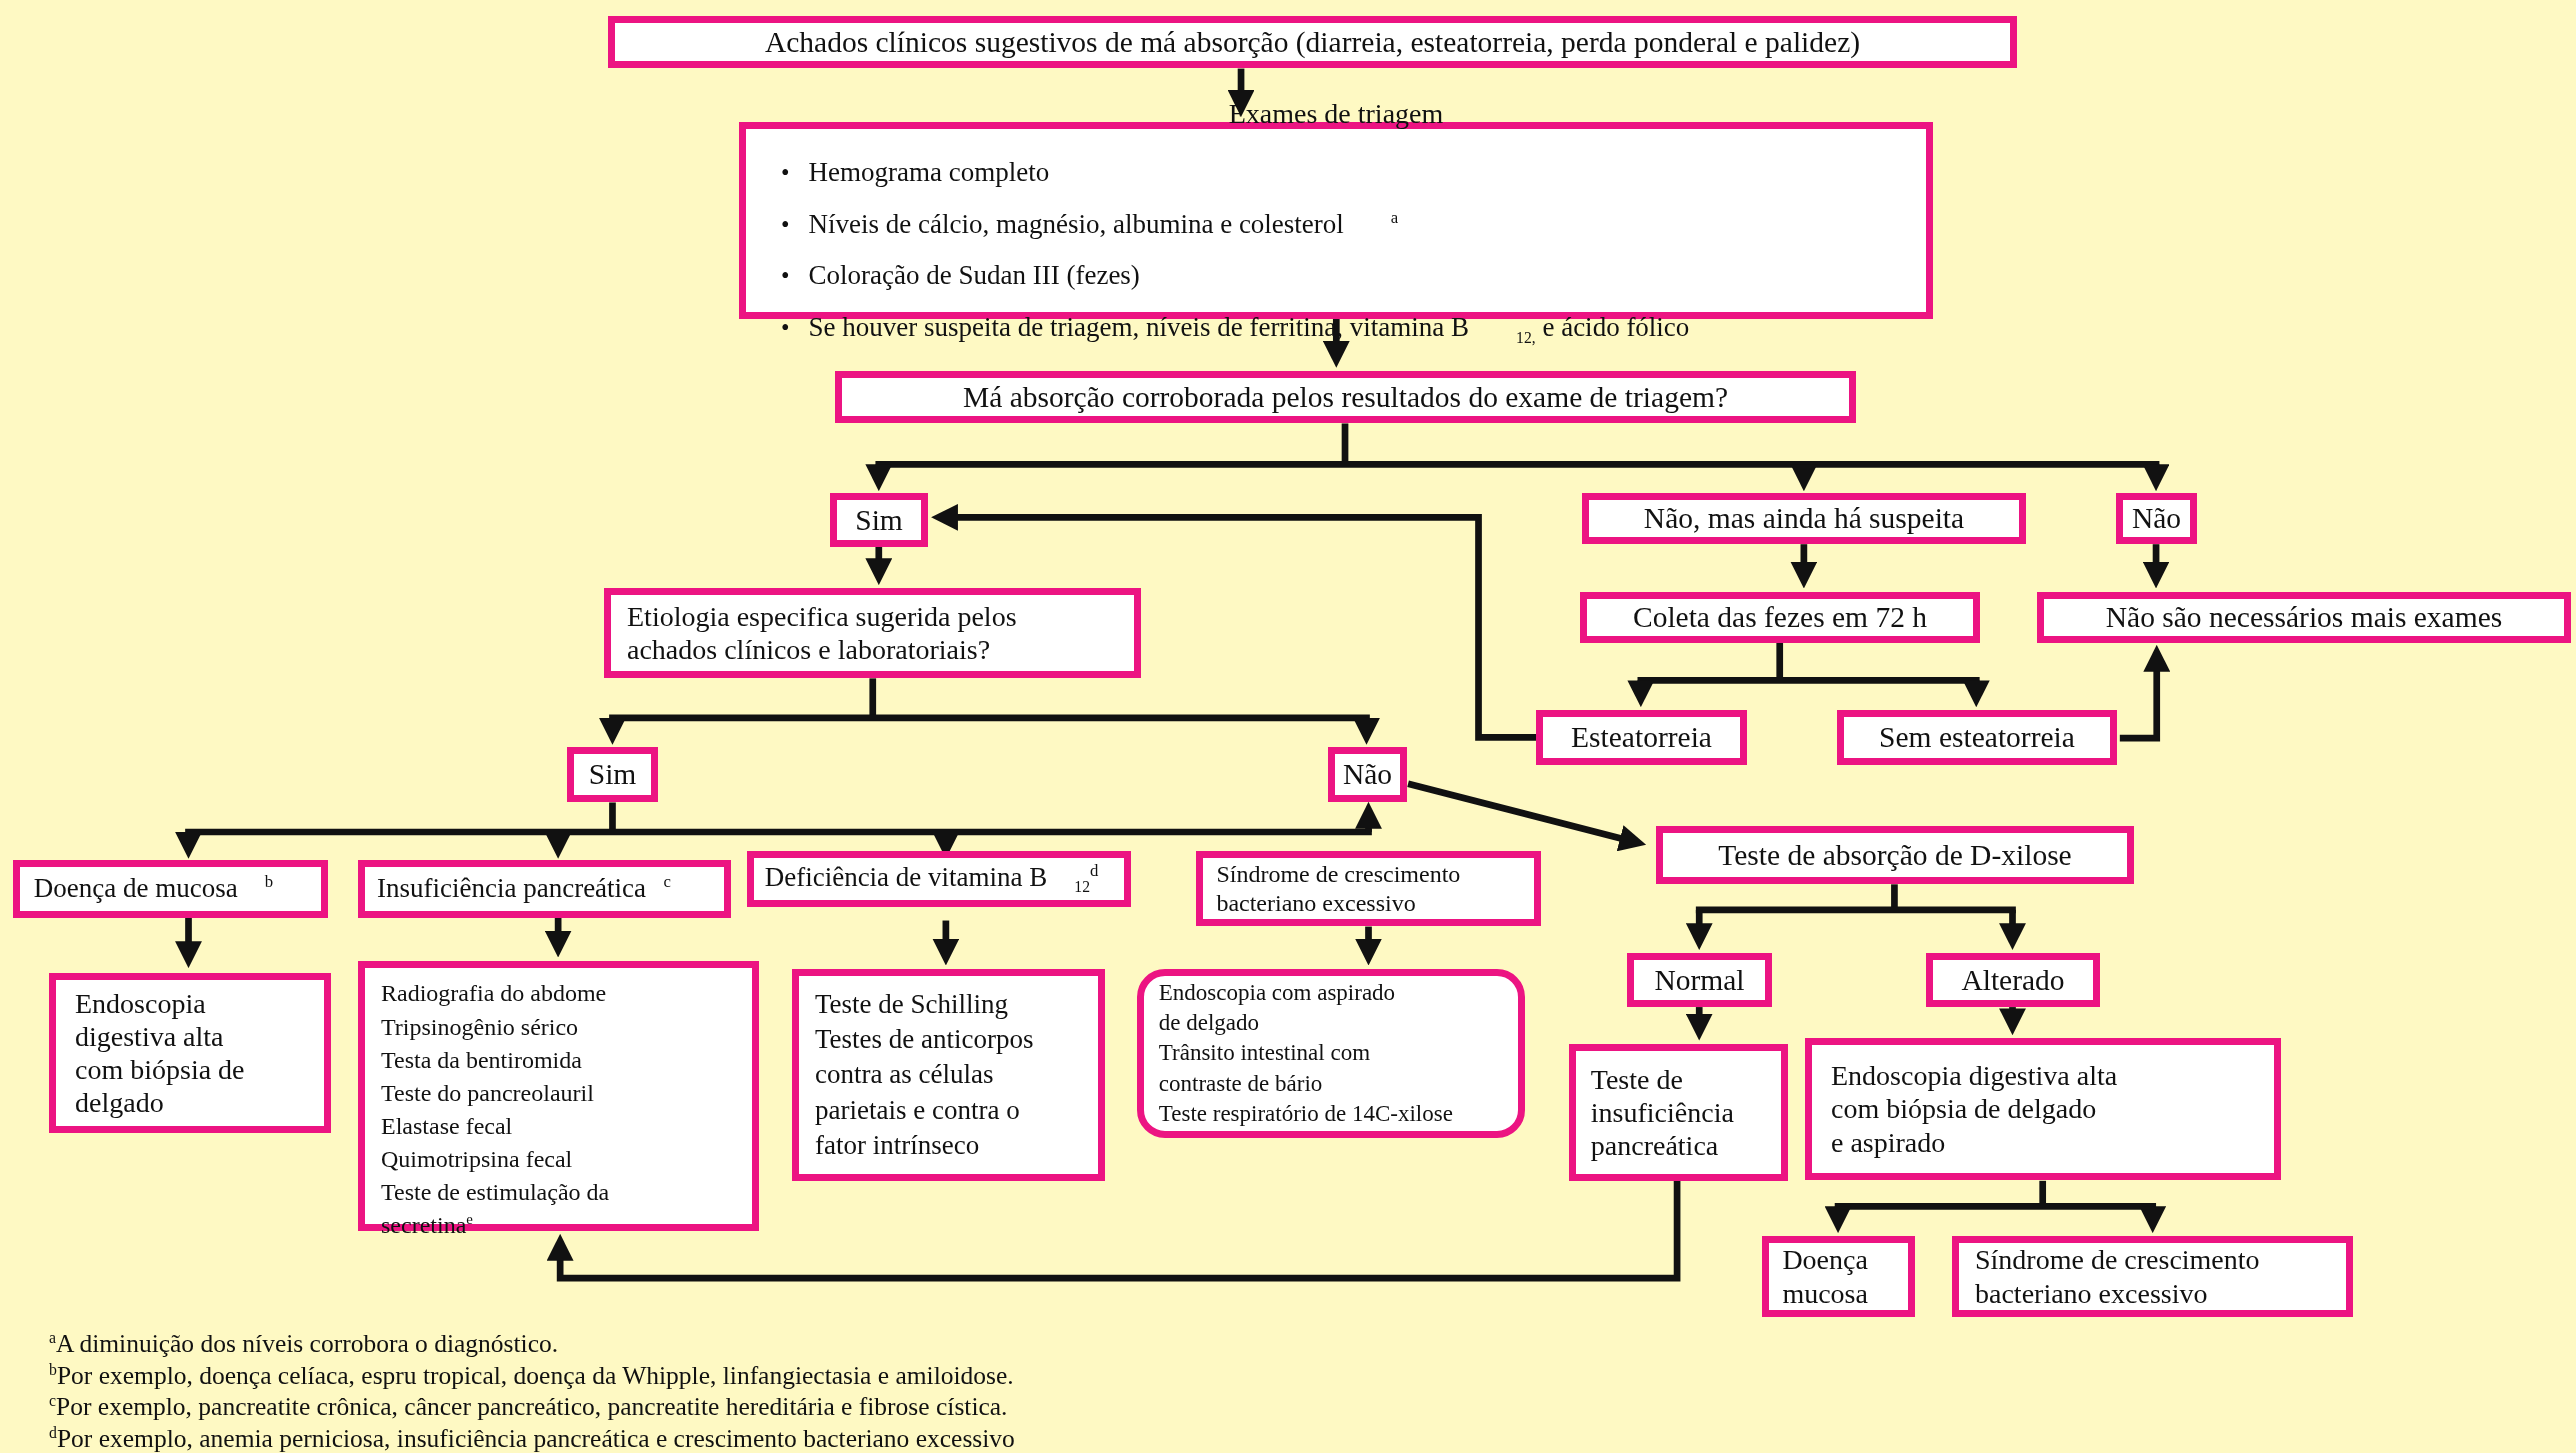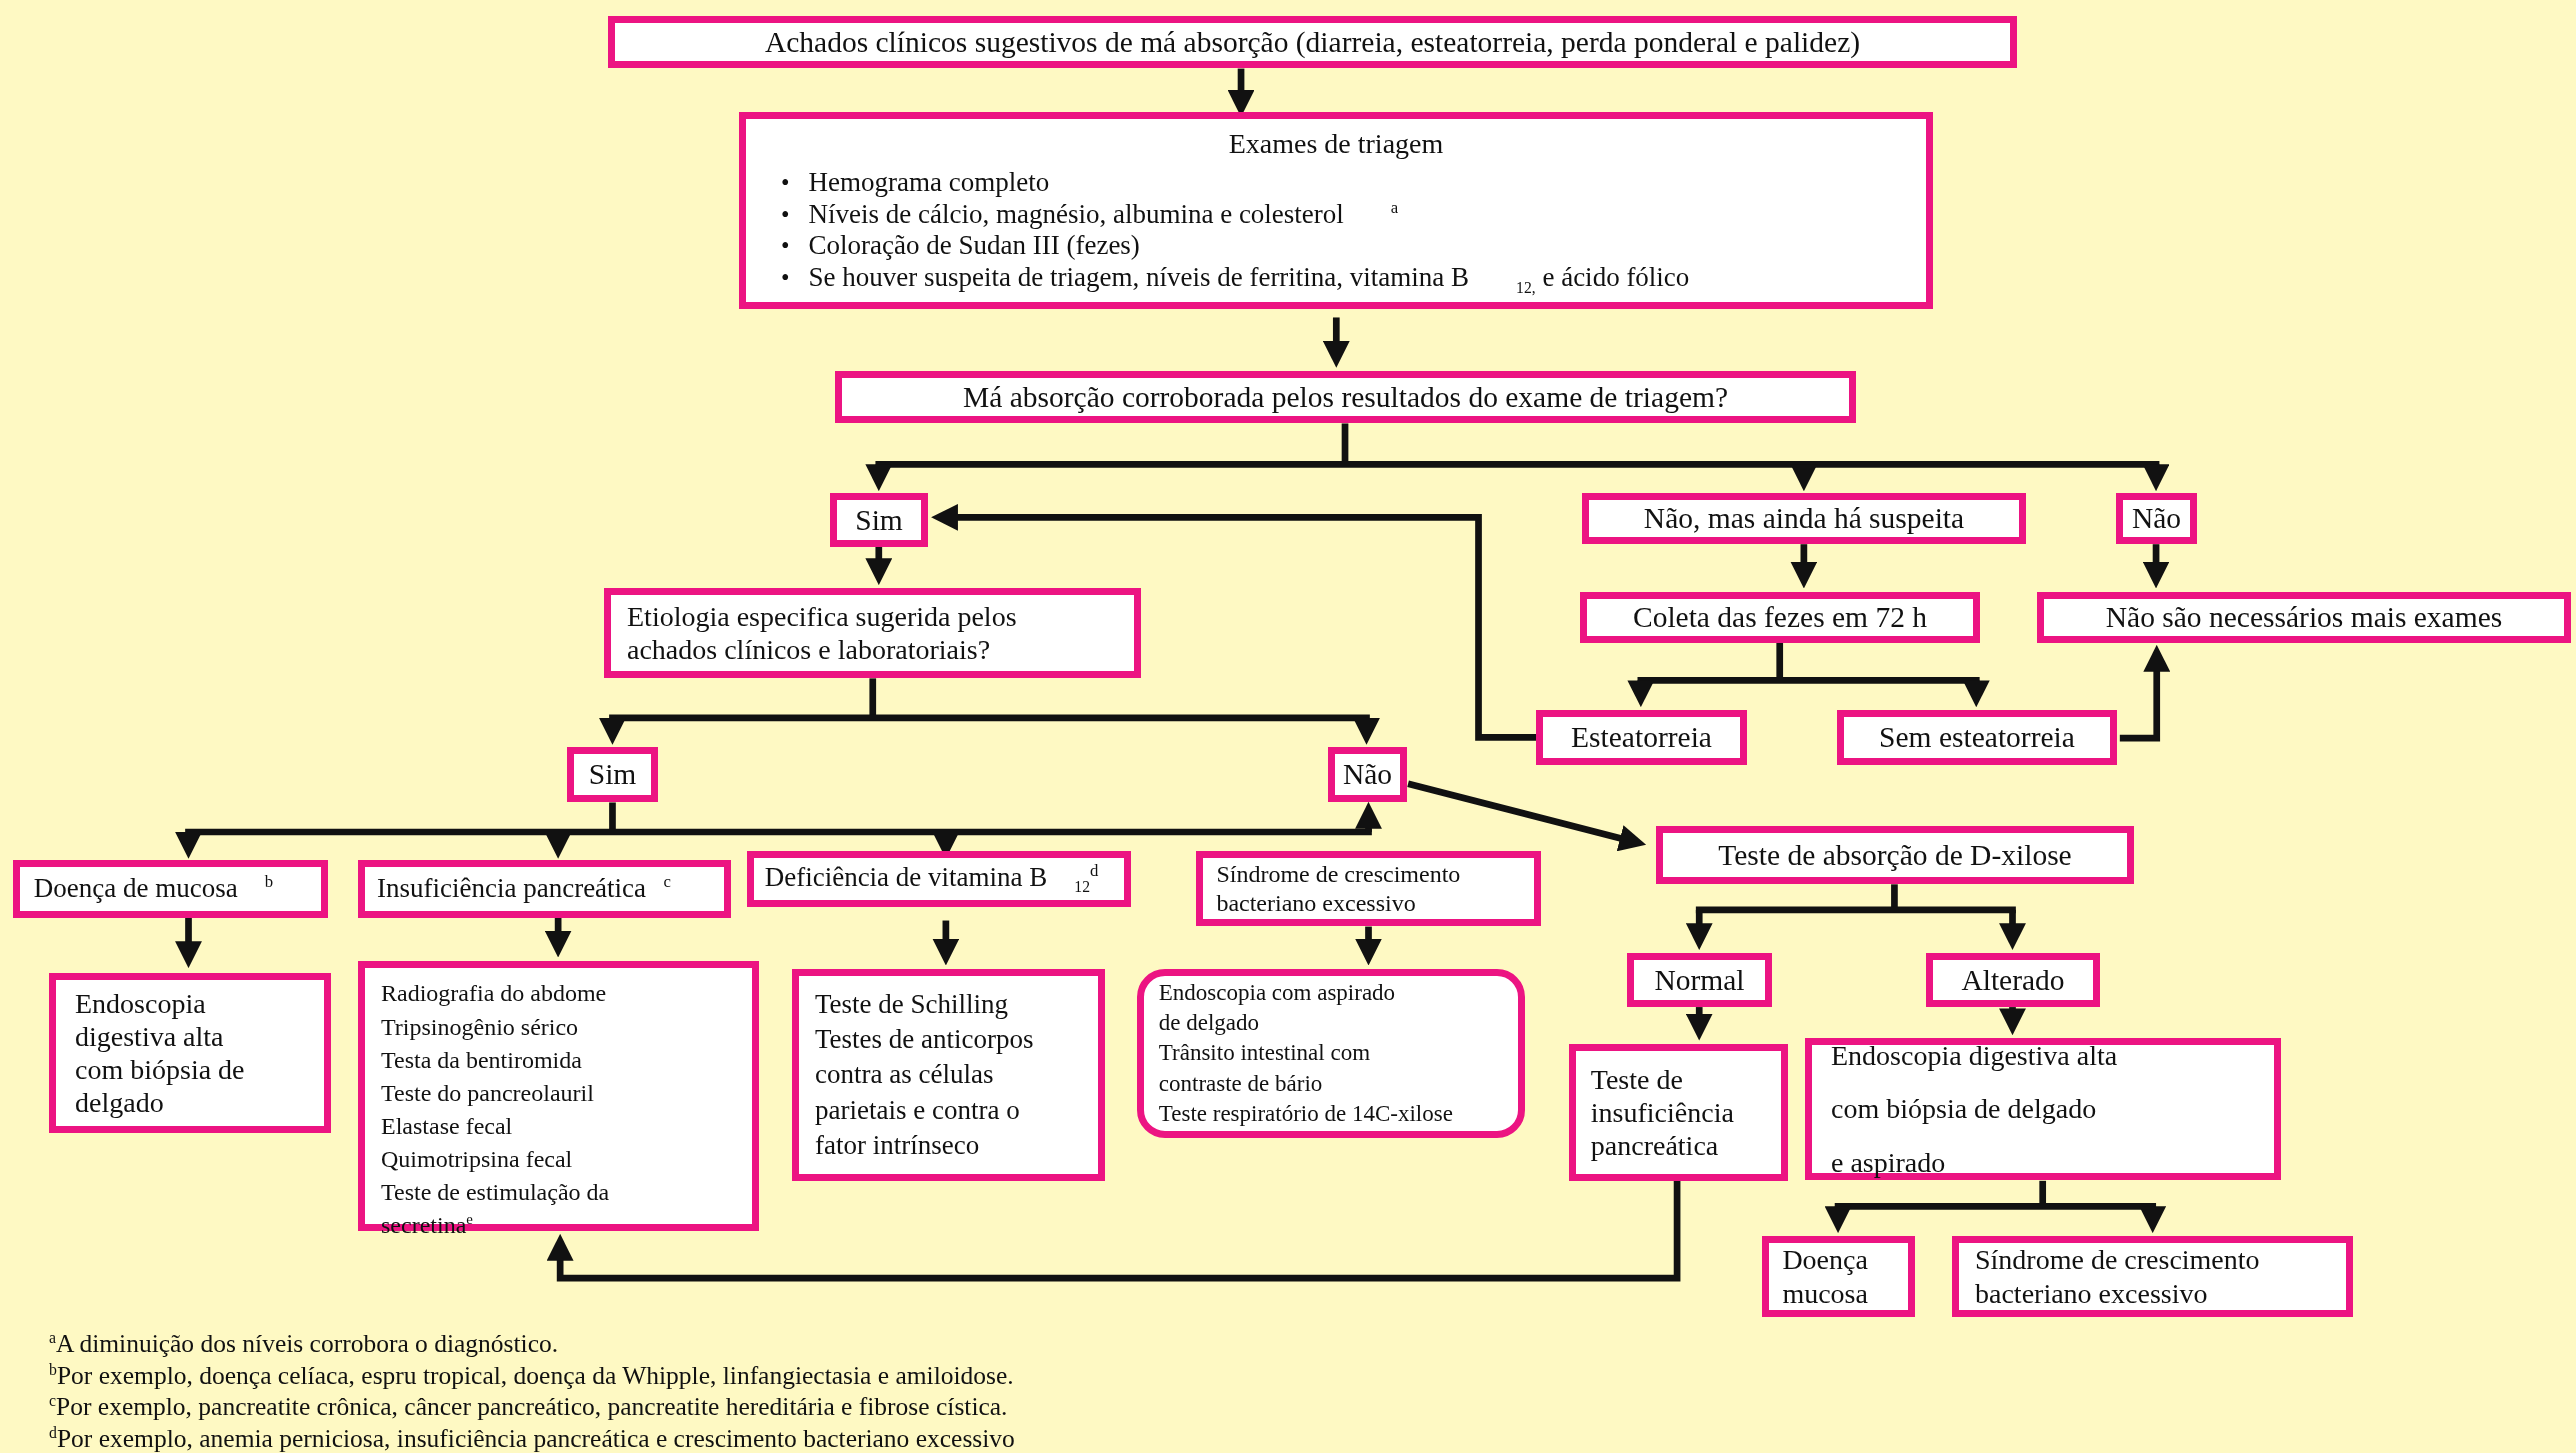--- a/index.html
+++ b/index.html
@@ -91,21 +91,21 @@
       <path d="M3209,1798 L3209,1801" marker-end="url(#arr)"></path>
 
       <path d="M2500,1760 L2500,1905 L835,1905 L835,1876" marker-end="url(#arr)"></path>
     </g>
   </svg>
 
   <div class="box f44" style="left:608px;top:16px;width:1409px;height:52px;">
     <span>Achados clínicos sugestivos de má absorção (diarreia, esteatorreia, perda ponderal e palidez)</span>
   </div>
 
-  <div class="box f40 leftalign" style="left:739px;top:112px;width:1194px;height:197px;padding:9.4px 27px;">
+  <div class="box f40 leftalign" style="left:739px;top:122px;width:1194px;height:197px;padding:9.4px 27px;gap:20px;">
     <div class="exames-title f42">Exames de triagem</div>
     <div class="bullet-row">
       <span><span>Hemograma completo</span></span>
     </div>
     <div class="bullet-row">
       <span><span>Níveis de cálcio, magnésio, albumina e colesterol</span><sup class="gap-lg">a</sup></span>
     </div>
     <div class="bullet-row">
       <span><span>Coloração de Sudan III (fezes)</span></span>
     </div>
@@ -221,21 +221,21 @@
   <div class="box f44" style="left:1926px;top:953px;width:174px;height:54px;">
     <span>Alterado</span>
   </div>
 
   <div class="box f42 leftalign" style="left:1569px;top:1044px;width:219px;height:137px;padding:8px 14.8px;">
     <div>Teste de</div>
     <div>insuficiência</div>
     <div>pancreática</div>
   </div>
 
-  <div class="box f42 leftalign" style="left:1805px;top:1038px;width:476px;height:142px;padding:8px 19px;gap:20px;">
+  <div class="box f42 leftalign" style="left:1805px;top:1038px;width:476px;height:142px;padding:8px 19px;">
     <div>Endoscopia digestiva alta</div>
     <div>com biópsia de delgado</div>
     <div>e aspirado</div>
   </div>
 
   <div class="box f42 leftalign" style="left:1762px;top:1236px;width:153px;height:81px;padding:5.4px 13.4px;">
     <div>Doença</div>
     <div>mucosa</div>
   </div>
 

